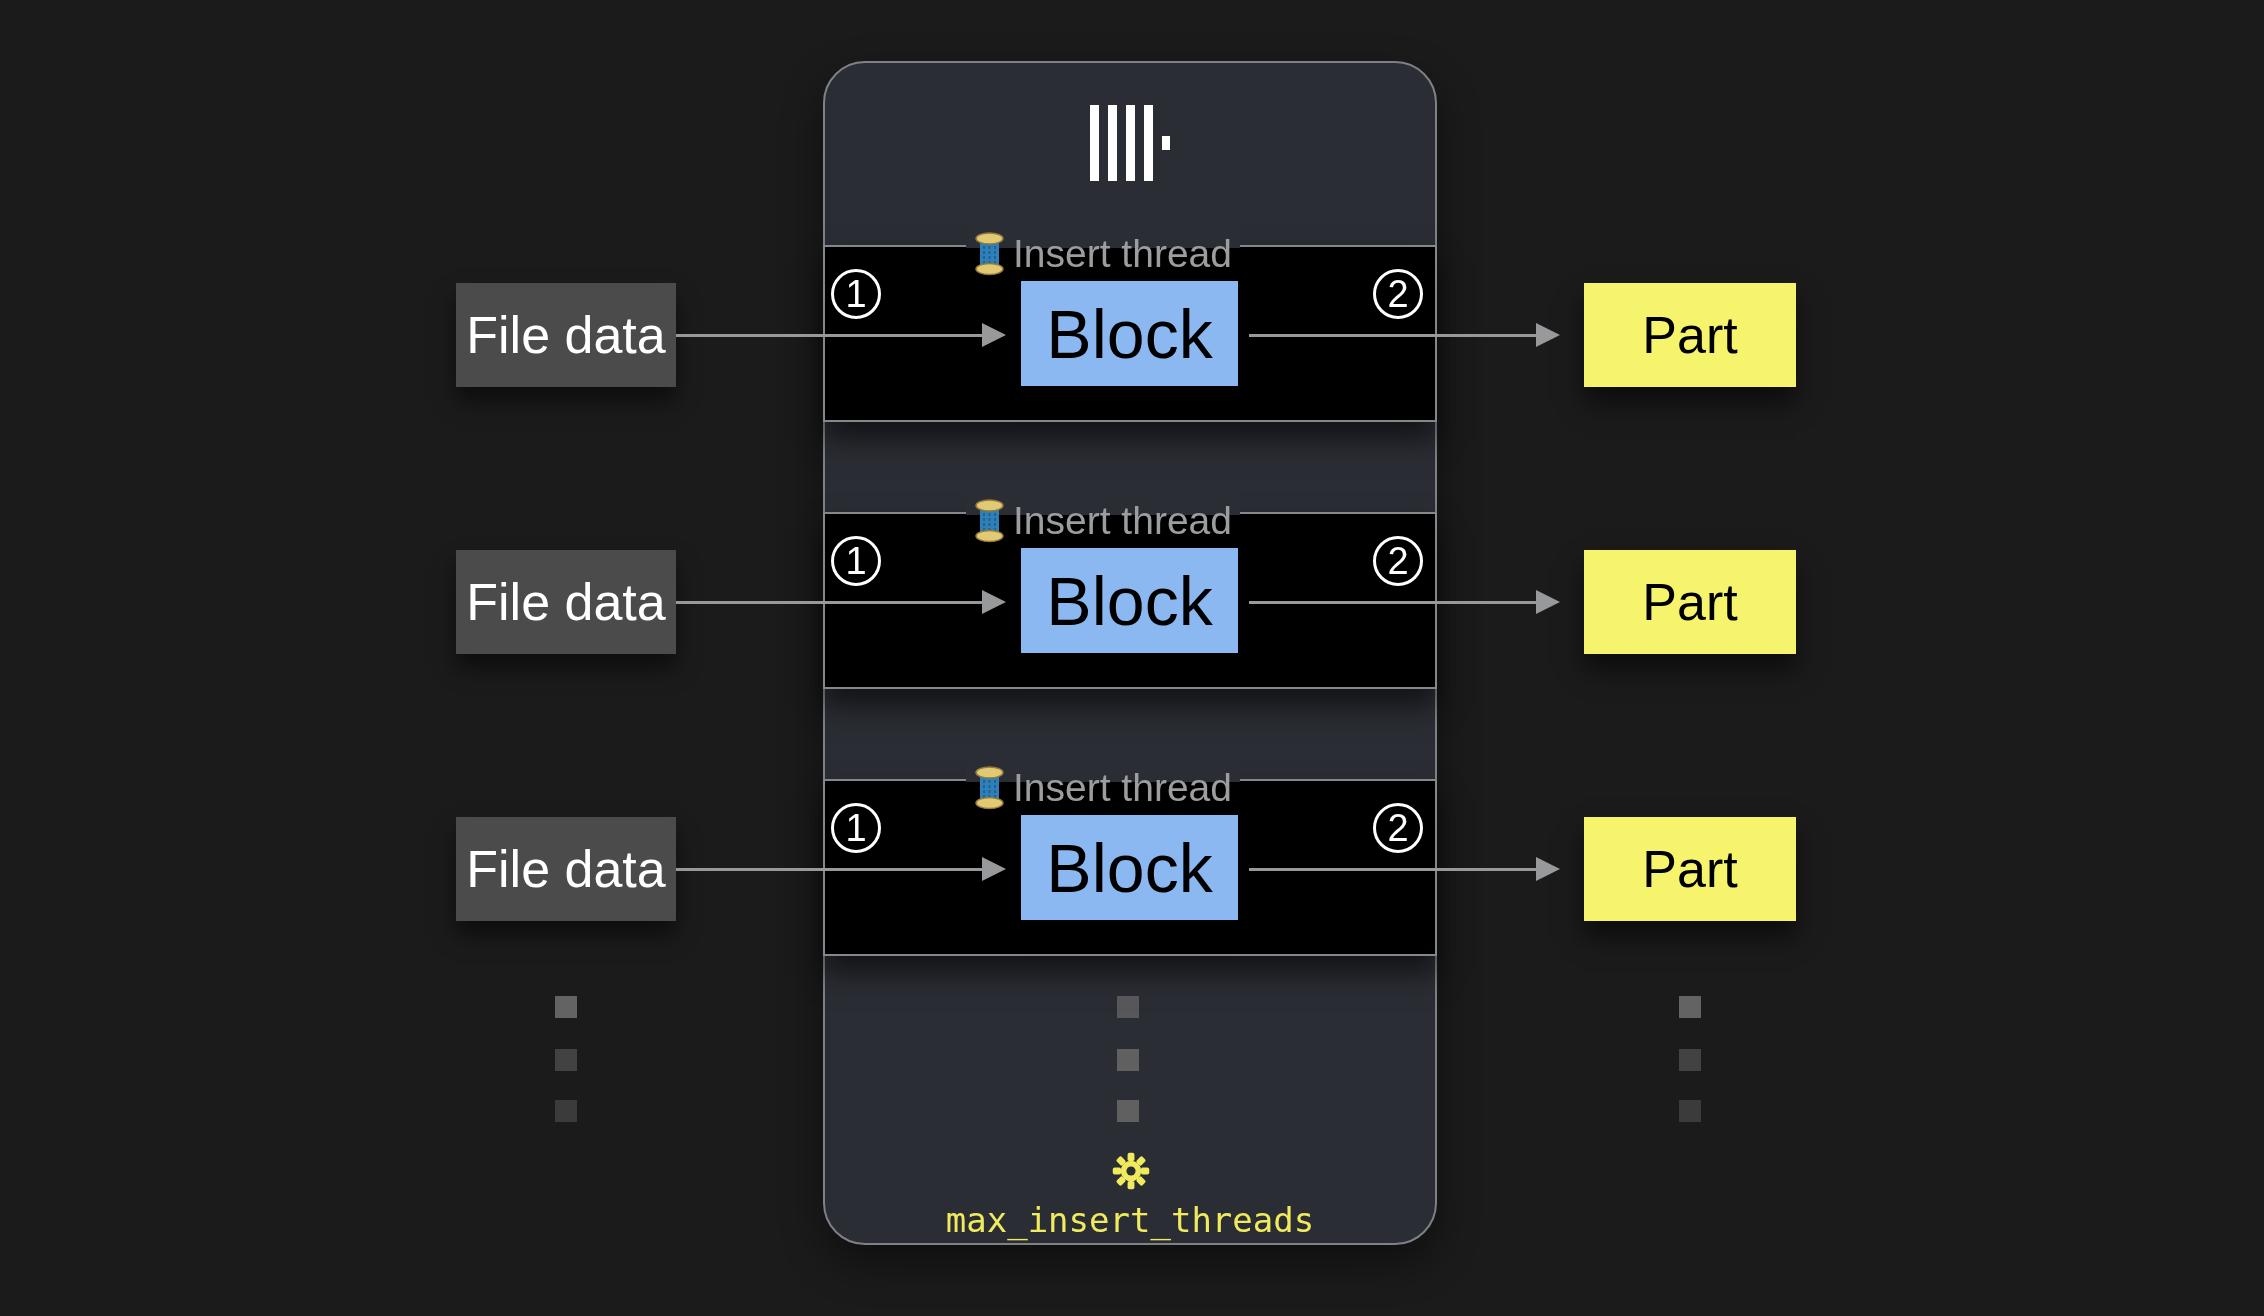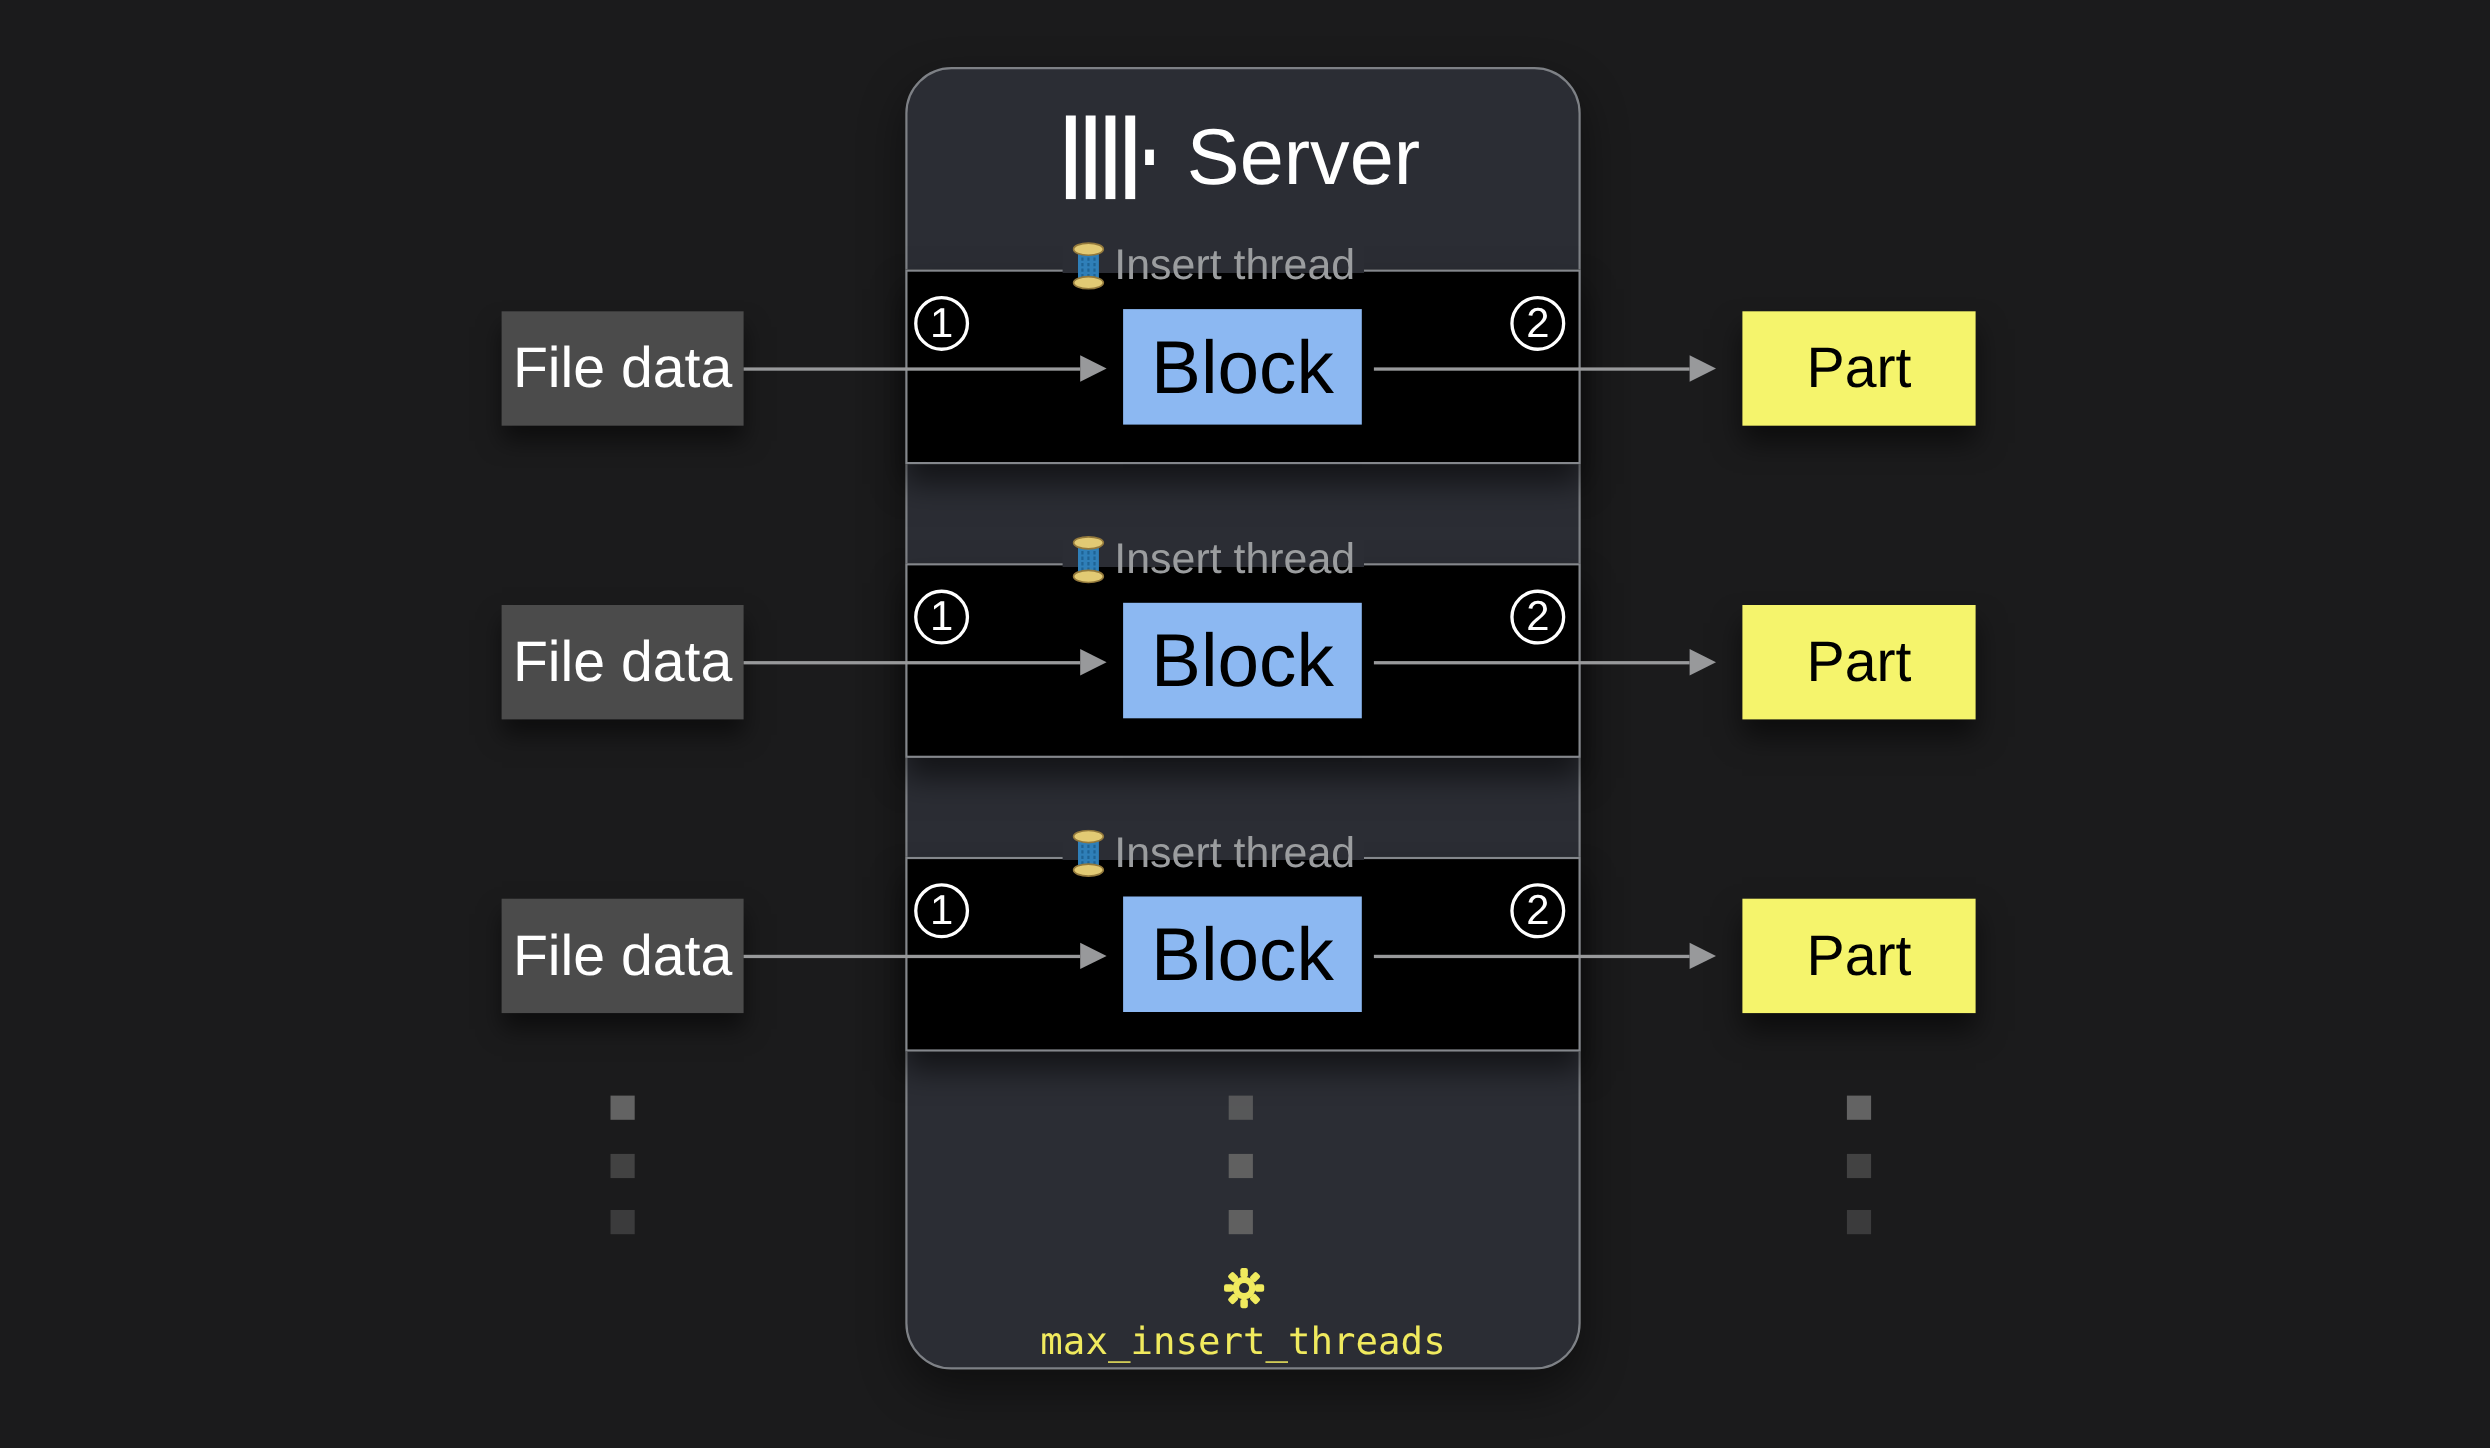--- a/index.html
+++ b/index.html
@@ -40,21 +40,21 @@
   .title-text{color:var(--title-text);font-size:72px;line-height:76px;}
   
   .row-box{
     position:absolute;left:823px;width:614px;height:177px;box-sizing:border-box;
     background:var(--row-bg);border:2px solid var(--row-border);
     box-shadow:0 18px 26px rgba(0,0,0,.55);
   }
   .row-box.r1{top:245px}.row-box.r2{top:512px}.row-box.r3{top:779px}
   .legend{
     position:absolute;top:-27px;left:141px;height:56px;padding:0 8px;
-    display:flex;align-items:flex-start;gap:8px;
+    display:flex;align-items:flex-end;gap:8px;
     background:linear-gradient(to bottom,var(--panel-bg) 50%,var(--row-bg) 50%);
     color:var(--legend-text);font-size:39px;white-space:nowrap;
   }
   .spool{flex:0 0 auto;}
   .step-circle{
     position:absolute;top:22px;width:50px;height:50px;box-sizing:border-box;
     border:3px solid #fff;border-radius:50%;color:#fff;
     display:flex;align-items:center;justify-content:center;
     font-size:38px;font-weight:400;
   }
@@ -117,21 +117,20 @@
   <div class="panel"></div>
 
   <div class="title-bar">
     <span class="ch-logo">
       <span class="bar"></span>
       <span class="bar"></span>
       <span class="bar"></span>
       <span class="bar"></span>
       <span class="dotbar"></span>
     </span>
-    <span class="title-text">Server</span>
   </div>
 
   <div class="row-box r1">
     <div class="legend">
       <svg class="spool" width="31" height="44" viewBox="0 0 31 44">
         <rect x="6" y="7" width="19" height="30" fill="#2f7fb8"></rect>
         <path d="M10 9 v26 M15.5 9 v26 M21 9 v26" stroke="#1f6394" stroke-width="2" stroke-dasharray="3 2" fill="none"></path>
         <ellipse cx="15.5" cy="37" rx="13.5" ry="5.5" fill="#e2ca74" stroke="#93793c" stroke-width="1.5"></ellipse>
         <ellipse cx="15.5" cy="6.5" rx="13.5" ry="5.5" fill="#e2ca74" stroke="#93793c" stroke-width="1.5"></ellipse>
       </svg>

